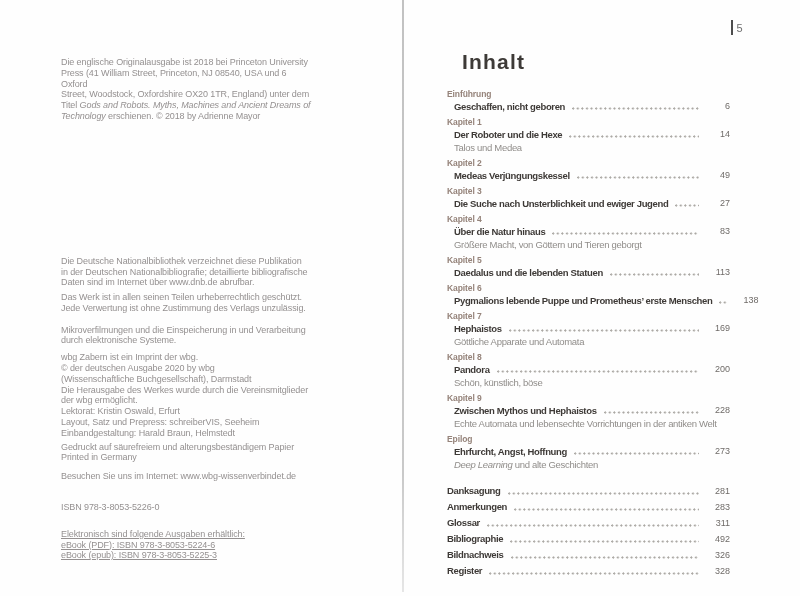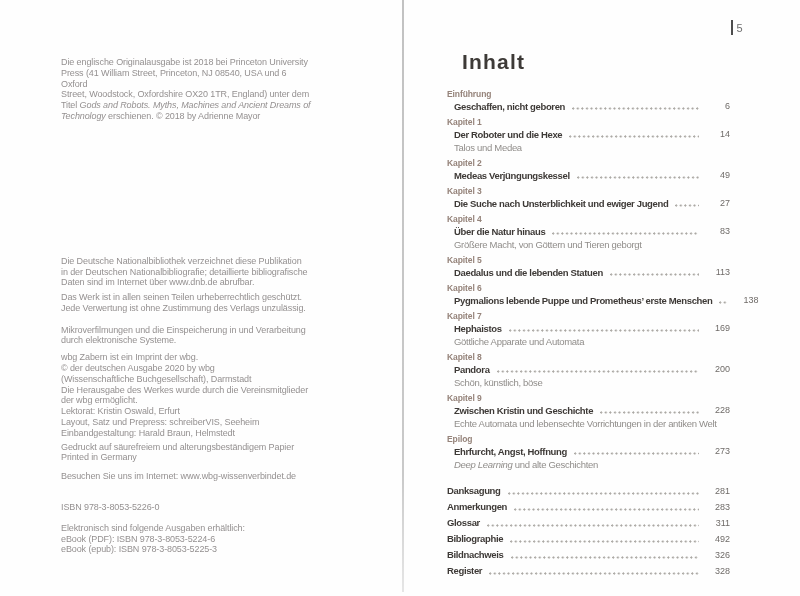--- a/index.html
+++ b/index.html
@@ -27,21 +27,21 @@
     font-size:9px;line-height:10.8px;letter-spacing:-0.1px;
     color:#949090;
   }
   .imprint p{margin:0;}
   .imprint p:nth-of-type(2){margin-top:134px;}
   .imprint p:nth-of-type(3){margin-top:4px;}
   .imprint p:nth-of-type(4){margin-top:6px;}
   .imprint p:nth-of-type(5){margin-top:3px;}
   .imprint p:nth-of-type(6){margin-top:8px;}
   .imprint p:nth-of-type(7){margin-top:20px;}
-  .imprint p:nth-of-type(8){margin-top:10px;}
+  .imprint p:nth-of-type(8){margin-top:16px;text-decoration:underline;}
   .imprint em{font-style:italic;}
 
   
   .inhalt-title{
     position:absolute;left:462px;top:50px;margin:0;
     font-size:21px;font-weight:bold;letter-spacing:1.2px;color:#3d3a37;
   }
   .toc{position:absolute;left:447px;top:88px;width:283px;}
   .toc-entry{margin-bottom:3px;}
   .toc-label{
@@ -170,21 +170,21 @@
           <div class="toc-row">
             <span class="toc-title">Pandora</span>
             <span class="leader"></span>
             <span class="toc-page">200</span>
           </div>
           <div class="toc-subtitle">Schön, künstlich, böse</div>
         </div>
         <div class="toc-entry">
           <div class="toc-label">Kapitel 9</div>
           <div class="toc-row">
-            <span class="toc-title">Zwischen Kristin und Geschichte</span>
+            <span class="toc-title">Zwischen Mythos und Hephaistos</span>
             <span class="leader"></span>
             <span class="toc-page">228</span>
           </div>
           <div class="toc-subtitle">Echte Automata und lebensechte Vorrichtungen in der antiken Welt</div>
         </div>
         <div class="toc-entry">
           <div class="toc-label">Epilog</div>
           <div class="toc-row">
             <span class="toc-title">Ehrfurcht, Angst, Hoffnung</span>
             <span class="leader"></span>

